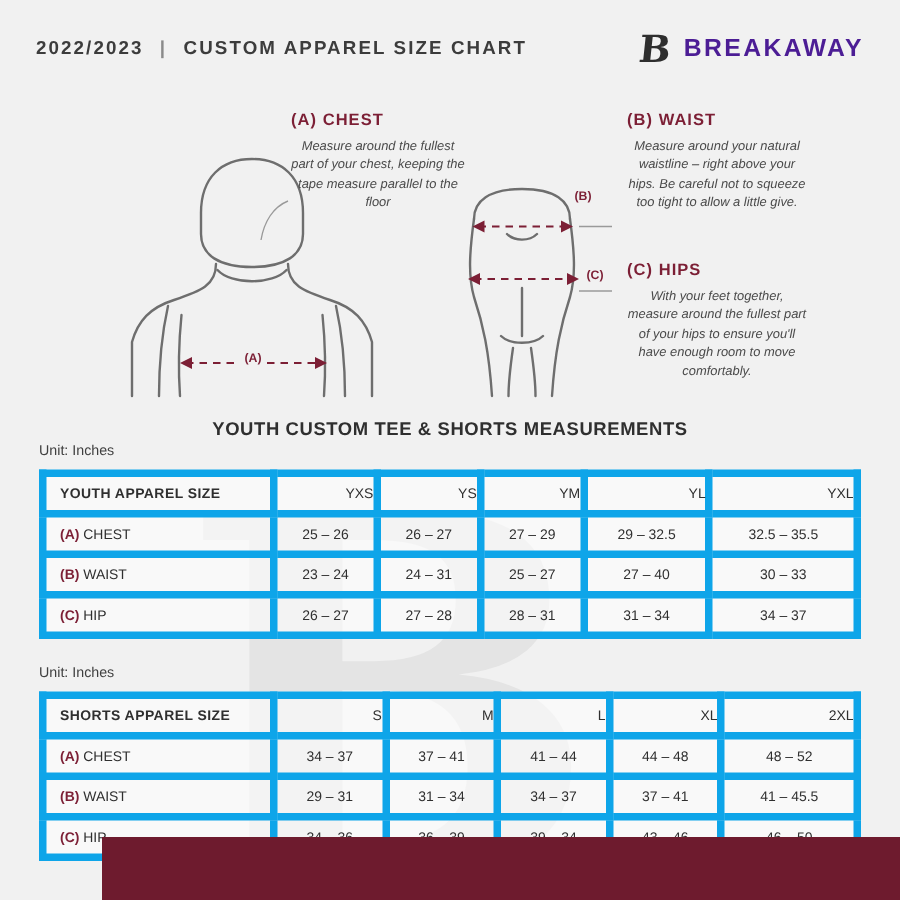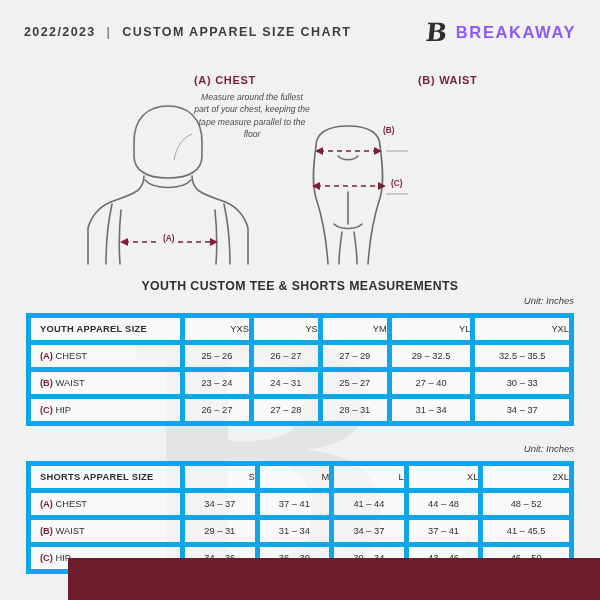--- a/index.html
+++ b/index.html
@@ -63,21 +63,21 @@
     font-size: 25px;
     font-weight: 700;
     color: #2e2e2e;
     line-height: 1;
     transform: skewX(-6deg);
   }
   .brand-name {
     font-size: 16.5px;
     font-weight: 700;
     letter-spacing: 1.6px;
-    color: #8b5cf6;
+    color: #4c1d95;
     text-align: right;
   }
 
   
   .diagram {
     position: relative;
     height: 215px;
     margin: 0 16px 0 16px;
   }
   .diagram svg { position: absolute; left: 0; top: 0; }
@@ -117,23 +117,22 @@
   .table-block { margin: 0 26px; }
   .table-title {
     text-align: center;
     font-size: 12.3px;
     font-weight: 700;
     letter-spacing: 0.4px;
     color: #2f2f2f;
     margin-bottom: 2px;
   }
   .table-unit {
-    text-align: right;
+    text-align: left;
     font-size: 9.5px;
-    font-style: italic;
     color: #3f3f3f;
     margin-bottom: 7px;
   }
   table {
     width: 100%;
     border-collapse: collapse;
     background: rgba(255,255,255,0.55);
   }
   th, td {
     border: 5px solid #0ea5e9;
@@ -258,20 +257,25 @@
       <div class="measure-label" style="left:144px; top:170px;">(A)</div>
       <div class="measure-label" style="left:364px; top:62px;">(B)</div>
       <div class="measure-label" style="left:372px; top:115px;">(C)</div>
 
       <div class="note note-chest">
         <div class="note-title">(A) CHEST</div>
         <div class="note-body">Measure around the fullest part of your chest, keeping the tape measure parallel to the floor</div>
       </div>
       <div class="note note-waist">
         <div class="note-title">(B) WAIST</div>
+        <div class="note-body">Measure around your natural waistline – right above your hips. Be careful not to squeeze too tight to allow a little give.</div>
+      </div>
+      <div class="note note-hips">
+        <div class="note-title">(C) HIPS</div>
+        <div class="note-body">With your feet together, measure around the fullest part of your hips to ensure you'll have enough room to move comfortably.</div>
       </div>
     </div>
 
     <div class="table-block">
       <div class="table-title">YOUTH CUSTOM TEE &amp; SHORTS MEASUREMENTS</div>
       <div class="table-unit">Unit: Inches</div>
       <table>
         <thead>
           <tr>
             <th class="rowhead">YOUTH APPAREL SIZE</th>

